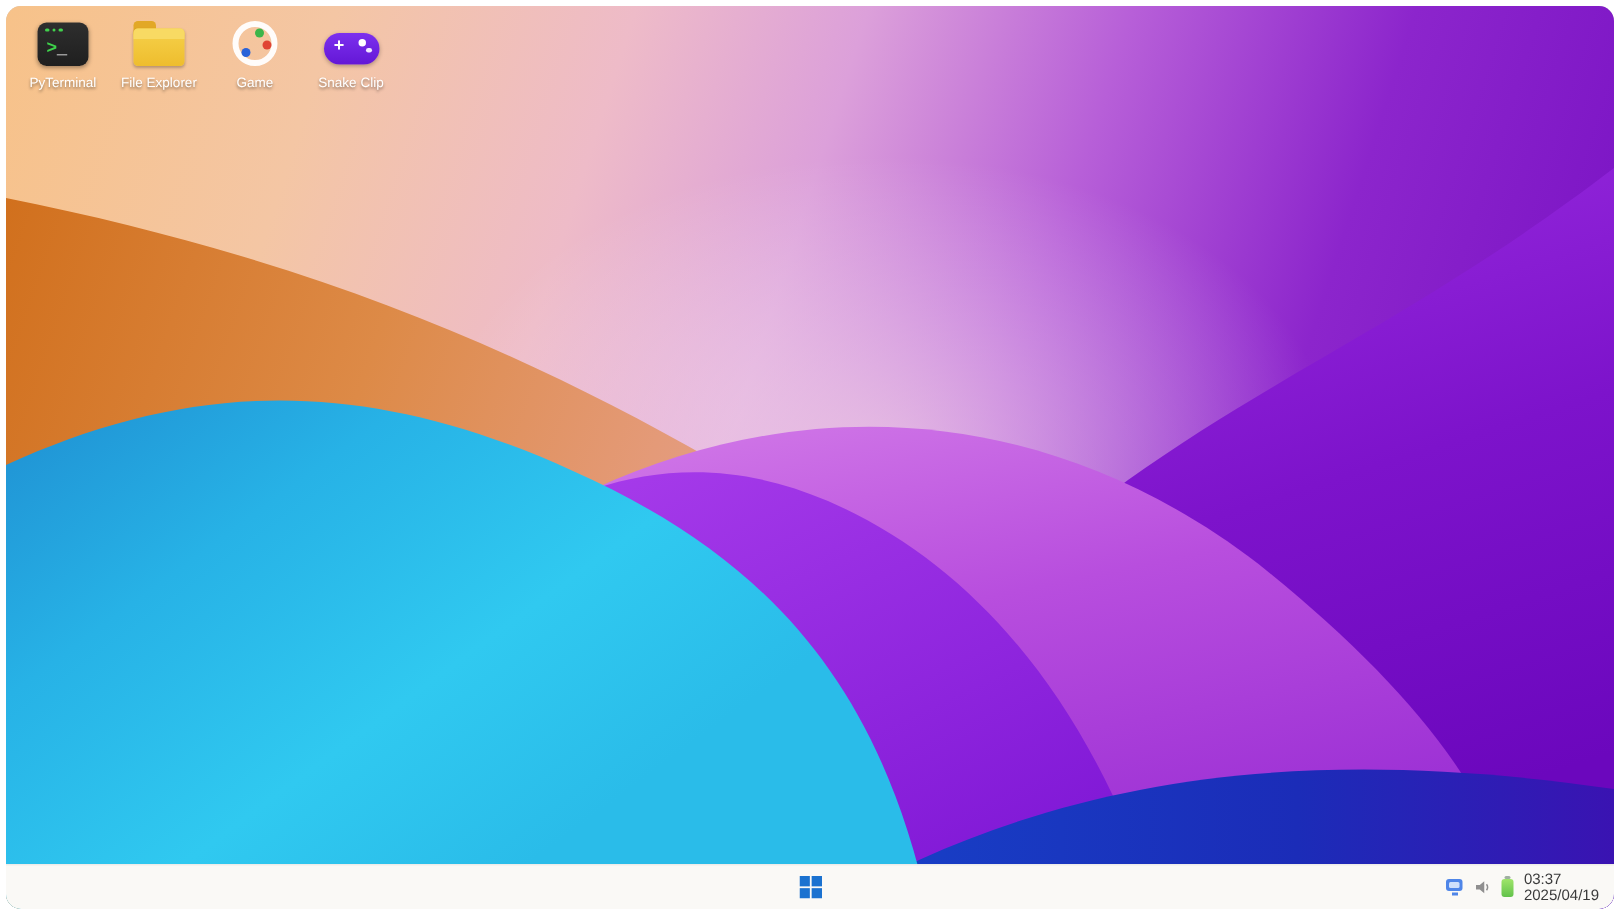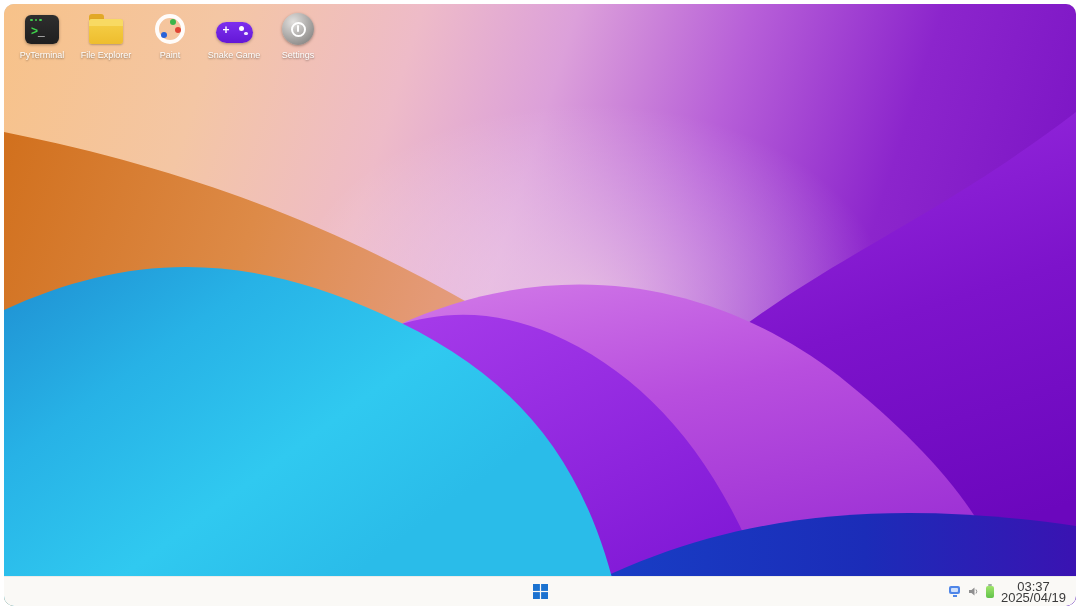--- a/index.html
+++ b/index.html
@@ -67,21 +67,21 @@
   
   .taskbar { position:absolute; left:0; right:0; bottom:0; height:30px; background:#faf9f6; border-top:1px solid rgba(0,0,0,.05); display:flex; align-items:center; justify-content:center; }
   .start-btn { width:34px; height:24px; border-radius:4px; display:flex; align-items:center; justify-content:center; cursor:pointer; }
   .tray { position:absolute; right:10px; top:0; bottom:0; display:flex; align-items:center; gap:7px; }
   .tray-net { width:12px; height:11px; position:relative; }
   .tray-net .mon { position:absolute; top:0; left:0.5px; width:11px; height:8px; background:#4f86e8; border-radius:2px; }
   .tray-net .mon::after { content:""; position:absolute; inset:2px; background:#cfe0fb; border-radius:1px; }
   .tray-net .base { position:absolute; bottom:0; left:4px; width:4px; height:2px; background:#4f86e8; }
   .tray-batt { position:relative; width:8px; height:12px; background:linear-gradient(#9fe56a,#62c24b); border-radius:2px; margin-top:1px; }
   .tray-batt::before { content:""; position:absolute; top:-2px; left:2px; width:4px; height:2px; background:#9fb0a0; border-radius:1px; }
-  .clock { text-align:center; font-size:13px; line-height:11px; color:#3a3a3a; }
+  .clock { text-align:left; font-size:10px; line-height:11px; color:#3a3a3a; }
 </style>
 </head>
 <body>
 
 <div class="stage">
   <div class="screen">
 
     <svg class="wallpaper" viewBox="0 0 1072 602" preserveAspectRatio="none">
       <defs>
         <linearGradient id="gBase" x1="0" y1="0" x2="1" y2="0.18">
@@ -170,44 +170,36 @@
 
 
       <div class="icon-cell">
         <div class="ico-box">
             <div class="paint">
           <i class="p-green"></i>
               <i class="p-red"></i>
               <i class="p-blue"></i>
         </div>
           </div>
-        <span class="icon-label">Paint</span>
+        <span class="icon-label">Game</span>
       </div>
 
 
       <div class="icon-cell">
         <div class="ico-box">
             <div class="snake">
           <span class="snake-plus">+</span>
               <i class="snake-d1"></i>
               <i class="snake-d2"></i>
         </div>
           </div>
-        <span class="icon-label">Snake Game</span>
-      </div>
-
-
-      <div class="icon-cell">
-        <div class="ico-box">
-            <div class="settings">
-          <div class="settings-glyph"></div>
-        </div>
-          </div>
-        <span class="icon-label">Settings</span>
-      </div>
+        <span class="icon-label">Snake Clip</span>
+      </div>
+
+
 
     </div>
 
     <div class="taskbar">
       <div class="start-btn">
         <svg width="15" height="15" viewBox="0 0 15 15">
           <rect x="0" y="0" width="6.9" height="6.9" fill="#1b72d0"></rect>
           <rect x="8.1" y="0" width="6.9" height="6.9" fill="#1b72d0"></rect>
           <rect x="0" y="8.1" width="6.9" height="6.9" fill="#1b72d0"></rect>
           <rect x="8.1" y="8.1" width="6.9" height="6.9" fill="#1b72d0"></rect>

